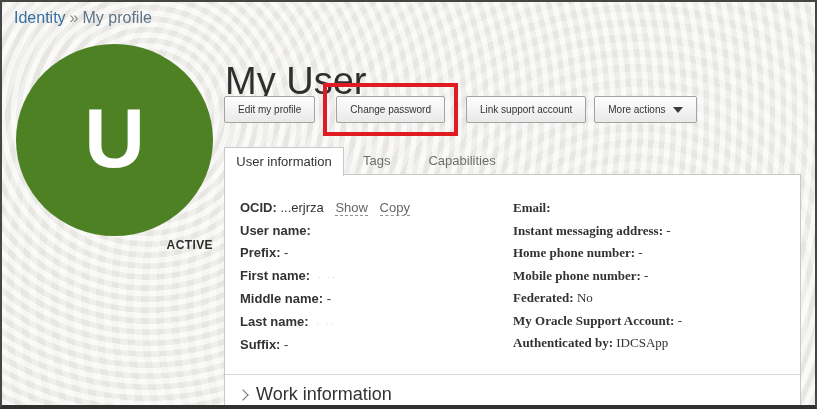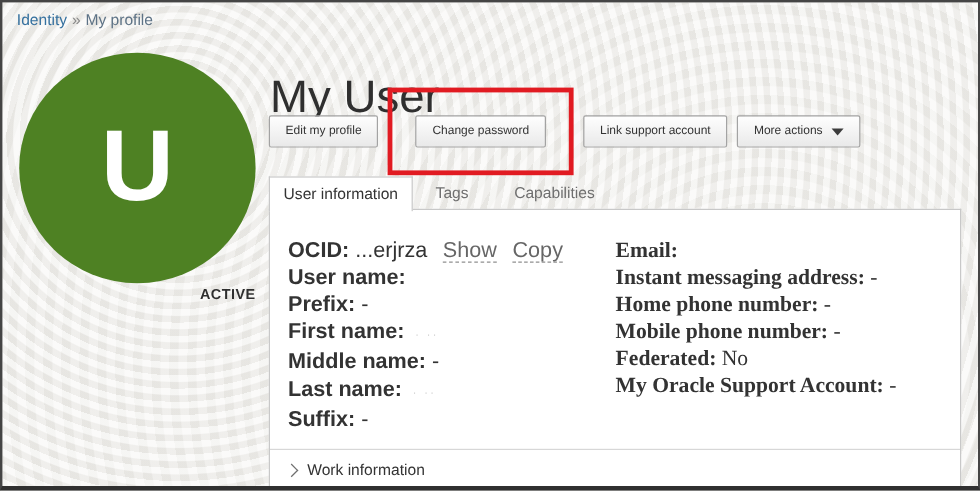--- a/index.html
+++ b/index.html
@@ -10,21 +10,21 @@
     box-sizing:border-box;
     border:2px solid #454545;
     border-bottom:4px solid #303030;
     overflow:hidden;
     background-color:#f1f0ed;
     background-image:
       repeating-radial-gradient(circle at 18% 28%, rgba(255,255,255,0.5) 0 5px, rgba(185,183,176,0.10) 6px 11px),
       repeating-radial-gradient(circle at 78% 75%, rgba(255,255,255,0.35) 0 7px, rgba(185,183,176,0.08) 8px 15px);
   }
   
-  .breadcrumb{position:absolute;left:12px;top:7px;font-size:13px;color:#7b7b7b;}
+  .breadcrumb{position:absolute;left:12px;top:7px;font-size:16px;color:#7b7b7b;}
   .breadcrumb .crumb-link{color:#36719f;cursor:pointer;}
   .breadcrumb .crumb-sep{color:#8a8a8a;margin:0 4px;}
   .breadcrumb .crumb-current{color:#5e7386;}
   
   .avatar{
     position:absolute;left:14px;top:42px;width:197px;height:192px;
     border-radius:50%;background:#4e8123;
     display:flex;align-items:center;justify-content:center;
   }
   .avatar-initial{color:#ffffff;font-size:84px;font-weight:700;line-height:1;transform:translateY(-2px);}
@@ -37,21 +37,21 @@
   
   .toolbar{position:absolute;left:222px;top:87px;height:41px;display:flex;align-items:center;gap:8px;}
   .btn{
     box-sizing:border-box;height:27px;padding:0 13px;
     font-family:"Liberation Sans", sans-serif;font-size:10px;color:#333;
     background:linear-gradient(#fefefe,#e9e9e9);
     border:1px solid #a3a3a3;border-radius:2px;
     display:inline-flex;align-items:center;gap:7px;cursor:pointer;white-space:nowrap;
   }
   .highlight-box{
-    border:4px solid #e11b22;padding:19px;display:inline-flex;background:transparent;
+    border:4px solid #e11b22;padding:9px;display:inline-flex;background:transparent;
   }
   .caret-down{
     width:0;height:0;border-left:5px solid transparent;border-right:5px solid transparent;
     border-top:6px solid #3c3c3c;display:inline-block;
   }
   
   .tabs{position:absolute;left:222px;top:145px;height:28px;display:flex;z-index:2;justify-content:center;}
   .tab{font-size:13px;line-height:28px;cursor:pointer;}
   .tab.active{
     width:120px;text-align:center;color:#333;background:#fff;
@@ -60,30 +60,30 @@
   .tab.inactive{color:#6f6f6f;padding:0 19px;}
   
   .panel{
     position:absolute;left:222px;top:172px;width:577px;height:233px;
     background:#fff;border:1px solid #c8c8c8;border-bottom:none;box-sizing:border-box;z-index:1;
   }
   .panel-body{padding:26px 15px 0 15px;height:174px;box-sizing:content-box;}
   .fields{display:flex;}
   .col-left{width:273px;}
   .col-right{flex:1;font-family:Liberation Serif, serif;}
-  .field-row{font-size:18px;line-height:14px;margin-bottom:8.5px;color:#333;white-space:nowrap;}
+  .field-row{font-size:13px;line-height:14px;margin-bottom:8.5px;color:#333;white-space:nowrap;}
   .lbl{font-weight:700;color:#333;}
   .val{color:#333;}
   .inline-link{color:#666;border-bottom:1px dashed #909090;cursor:pointer;margin-left:8px;}
   .redacted::after{content:"· ··";color:rgba(60,60,60,0.28);font-size:9px;letter-spacing:2px;margin-left:4px;}
   
   .divider{position:absolute;left:223px;top:372px;width:575px;height:0;border-top:1px solid #d7d7d7;z-index:3;}
   .work-info{
     position:absolute;left:237px;top:382px;display:flex;align-items:center;gap:9px;
-    font-size:13px;color:#333;z-index:3;cursor:pointer;
+    font-size:18px;color:#333;z-index:3;cursor:pointer;
   }
   .chevron-right{
     width:7px;height:7px;border-top:1.5px solid #6f6f6f;border-right:1.5px solid #6f6f6f;
     transform:rotate(45deg);display:inline-block;
   }
 </style>
 </head>
 <body>
 
 <div class="screen">
@@ -170,20 +170,24 @@
             <span class="val">-</span>
           </div>
           <div class="field-row">
             <span class="lbl">Federated:</span>
             <span class="val">No</span>
           </div>
           <div class="field-row">
             <span class="lbl">My Oracle Support Account:</span>
             <span class="val">-</span>
           </div>
+          <div class="field-row">
+            <span class="lbl">Authenticated by:</span>
+            <span class="val">IDCSApp</span>
+          </div>
         </div>
       </div>
     </div>
   </div>
 
   <div class="divider"></div>
   <div class="work-info">
     <span class="chevron-right"></span>
     <span>Work information</span>
   </div>

